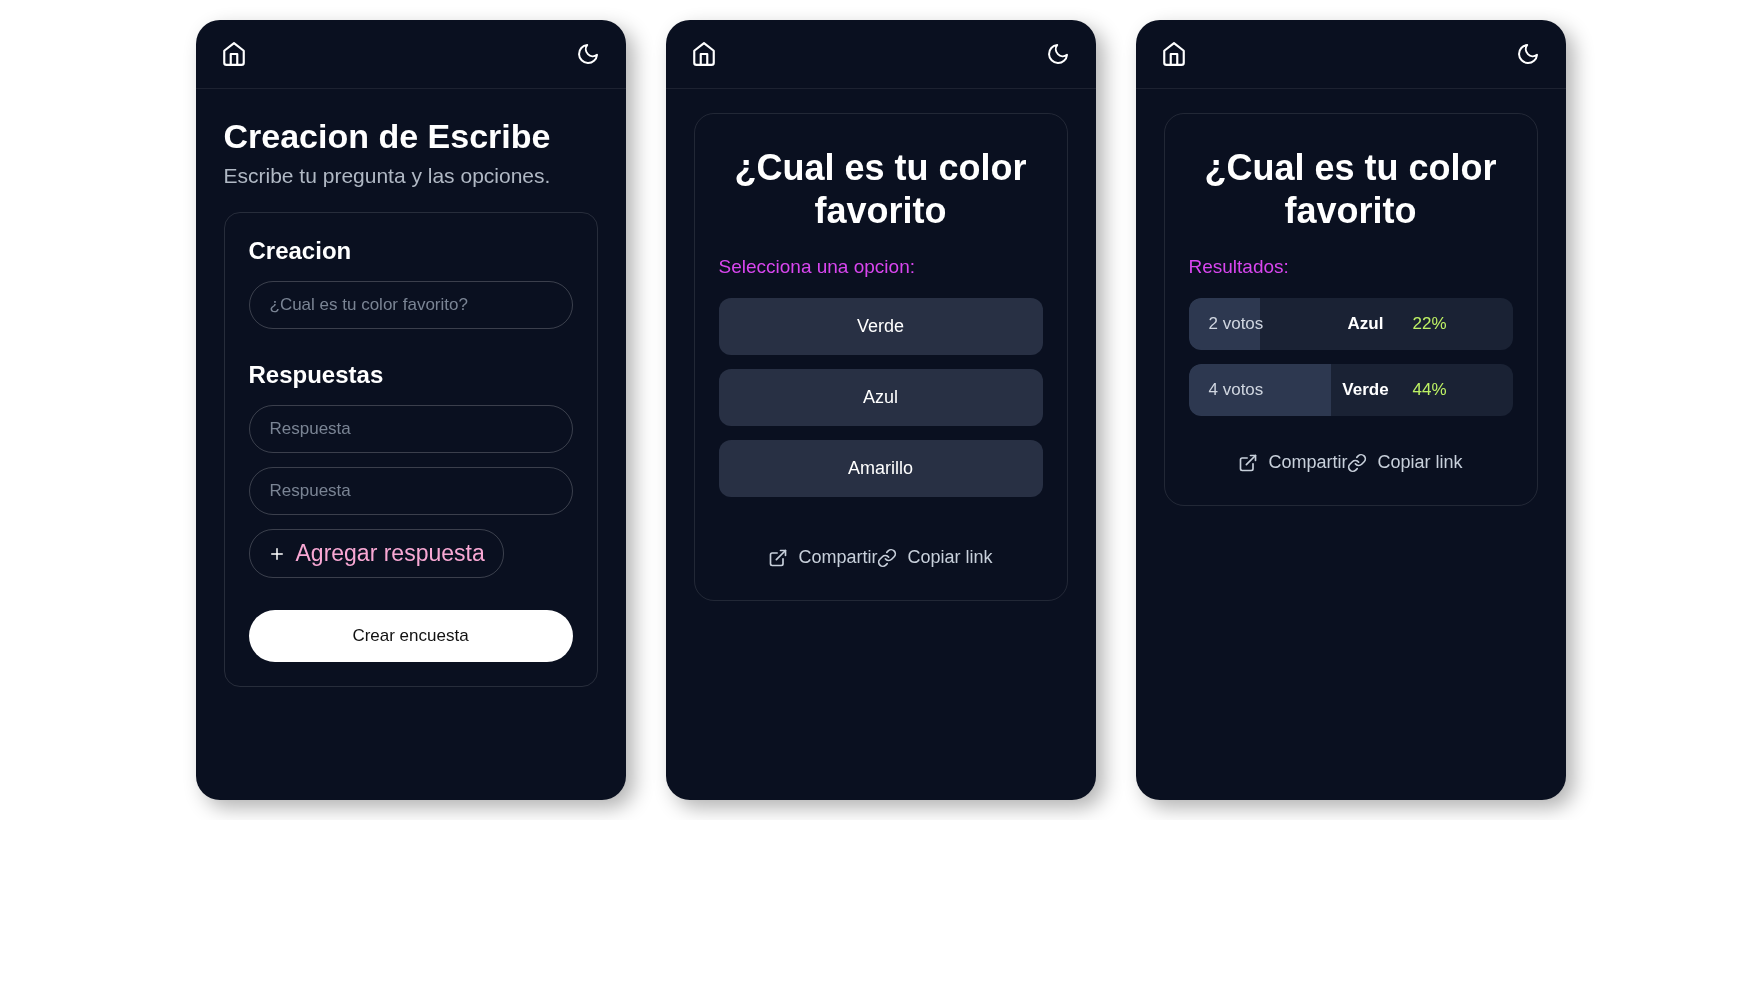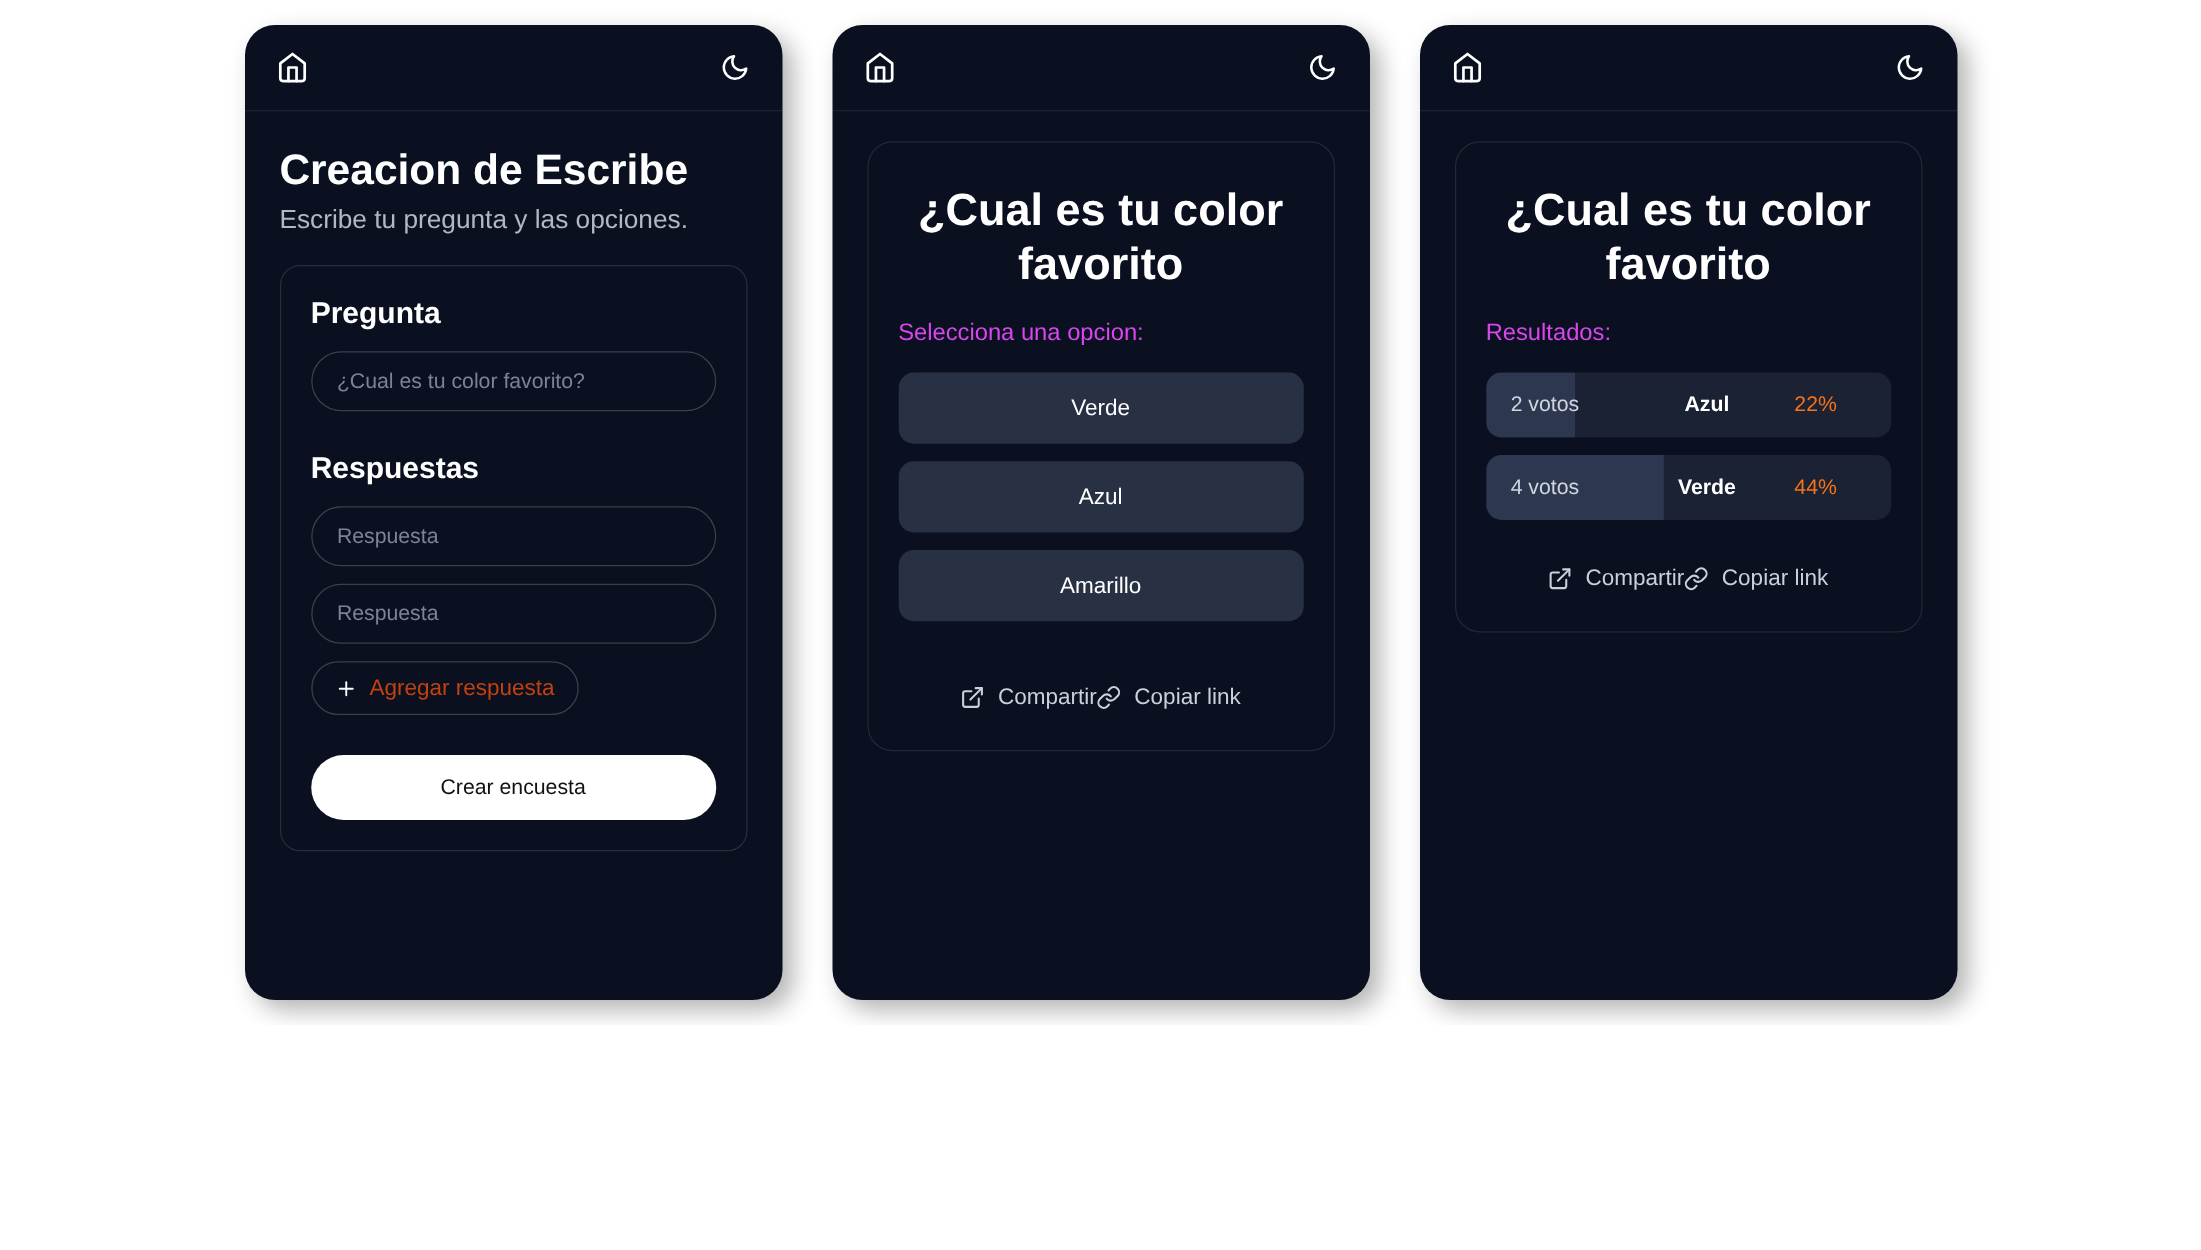--- a/index.html
+++ b/index.html
@@ -80,24 +80,24 @@
     .input::placeholder {
       color: #7a8494;
     }
     .add-btn {
       display: inline-flex;
       align-items: center;
       gap: 10px;
       border: 1px solid rgba(255,255,255,0.2);
       border-radius: 24px;
       padding: 10px 18px;
-      font-size: 18px;
+      font-size: 23px;
       cursor: pointer;
       background: transparent;
-      color: #c2410c;
+      color: #f9a8d4;
       text-align: right;
     }
     .primary-btn {
       width: 100%;
       background: #fff;
       color: #111;
       border: none;
       border-radius: 28px;
       padding: 16px;
       font-size: 17px;
@@ -164,22 +164,22 @@
       font-size: 17px;
     }
     .result-votes {
       color: #d0d6e0;
     }
     .result-label {
       text-align: center;
       font-weight: 600;
     }
     .result-pct {
-      text-align: center;
-      color: #f97316;
+      text-align: left;
+      color: #bef264;
     }
     .footer-actions {
       display: flex;
       justify-content: center;
       margin-top: 26px;
       padding-top: 10px;
     }
     .footer-btn {
       display: flex;
       align-items: center;
@@ -208,21 +208,21 @@
     <div class="icon-btn">
       <svg width="24" height="24" viewBox="0 0 24 24" fill="none" stroke="#fff" stroke-width="2" stroke-linecap="round" stroke-linejoin="round">
           <path d="M21 12.79A9 9 0 1 1 11.21 3 7 7 0 0 0 21 12.79z"></path>
         </svg>
     </div>
   </div>
   <div class="content">
     <div class="title-main">Creacion de Escribe</div>
     <div class="subtitle">Escribe tu pregunta y las opciones.</div>
     <div class="card">
-      <div class="section-label">Pregunta</div>
+      <div class="section-label">Creacion</div>
       <input class="input" placeholder="¿Cual es tu color favorito?" style="">
       <div class="spacer"></div>
       <div class="section-label">Respuestas</div>
       <input class="input" placeholder="Respuesta" style="">
       <input class="input" placeholder="Respuesta" style="">
       <button class="add-btn">
         <svg width="18" height="18" viewBox="0 0 24 24" fill="none" stroke="#fff" stroke-width="2" stroke-linecap="round">
             <line x1="12" y1="5" x2="12" y2="19"></line>
             <line x1="5" y1="12" x2="19" y2="12"></line>
           </svg>

